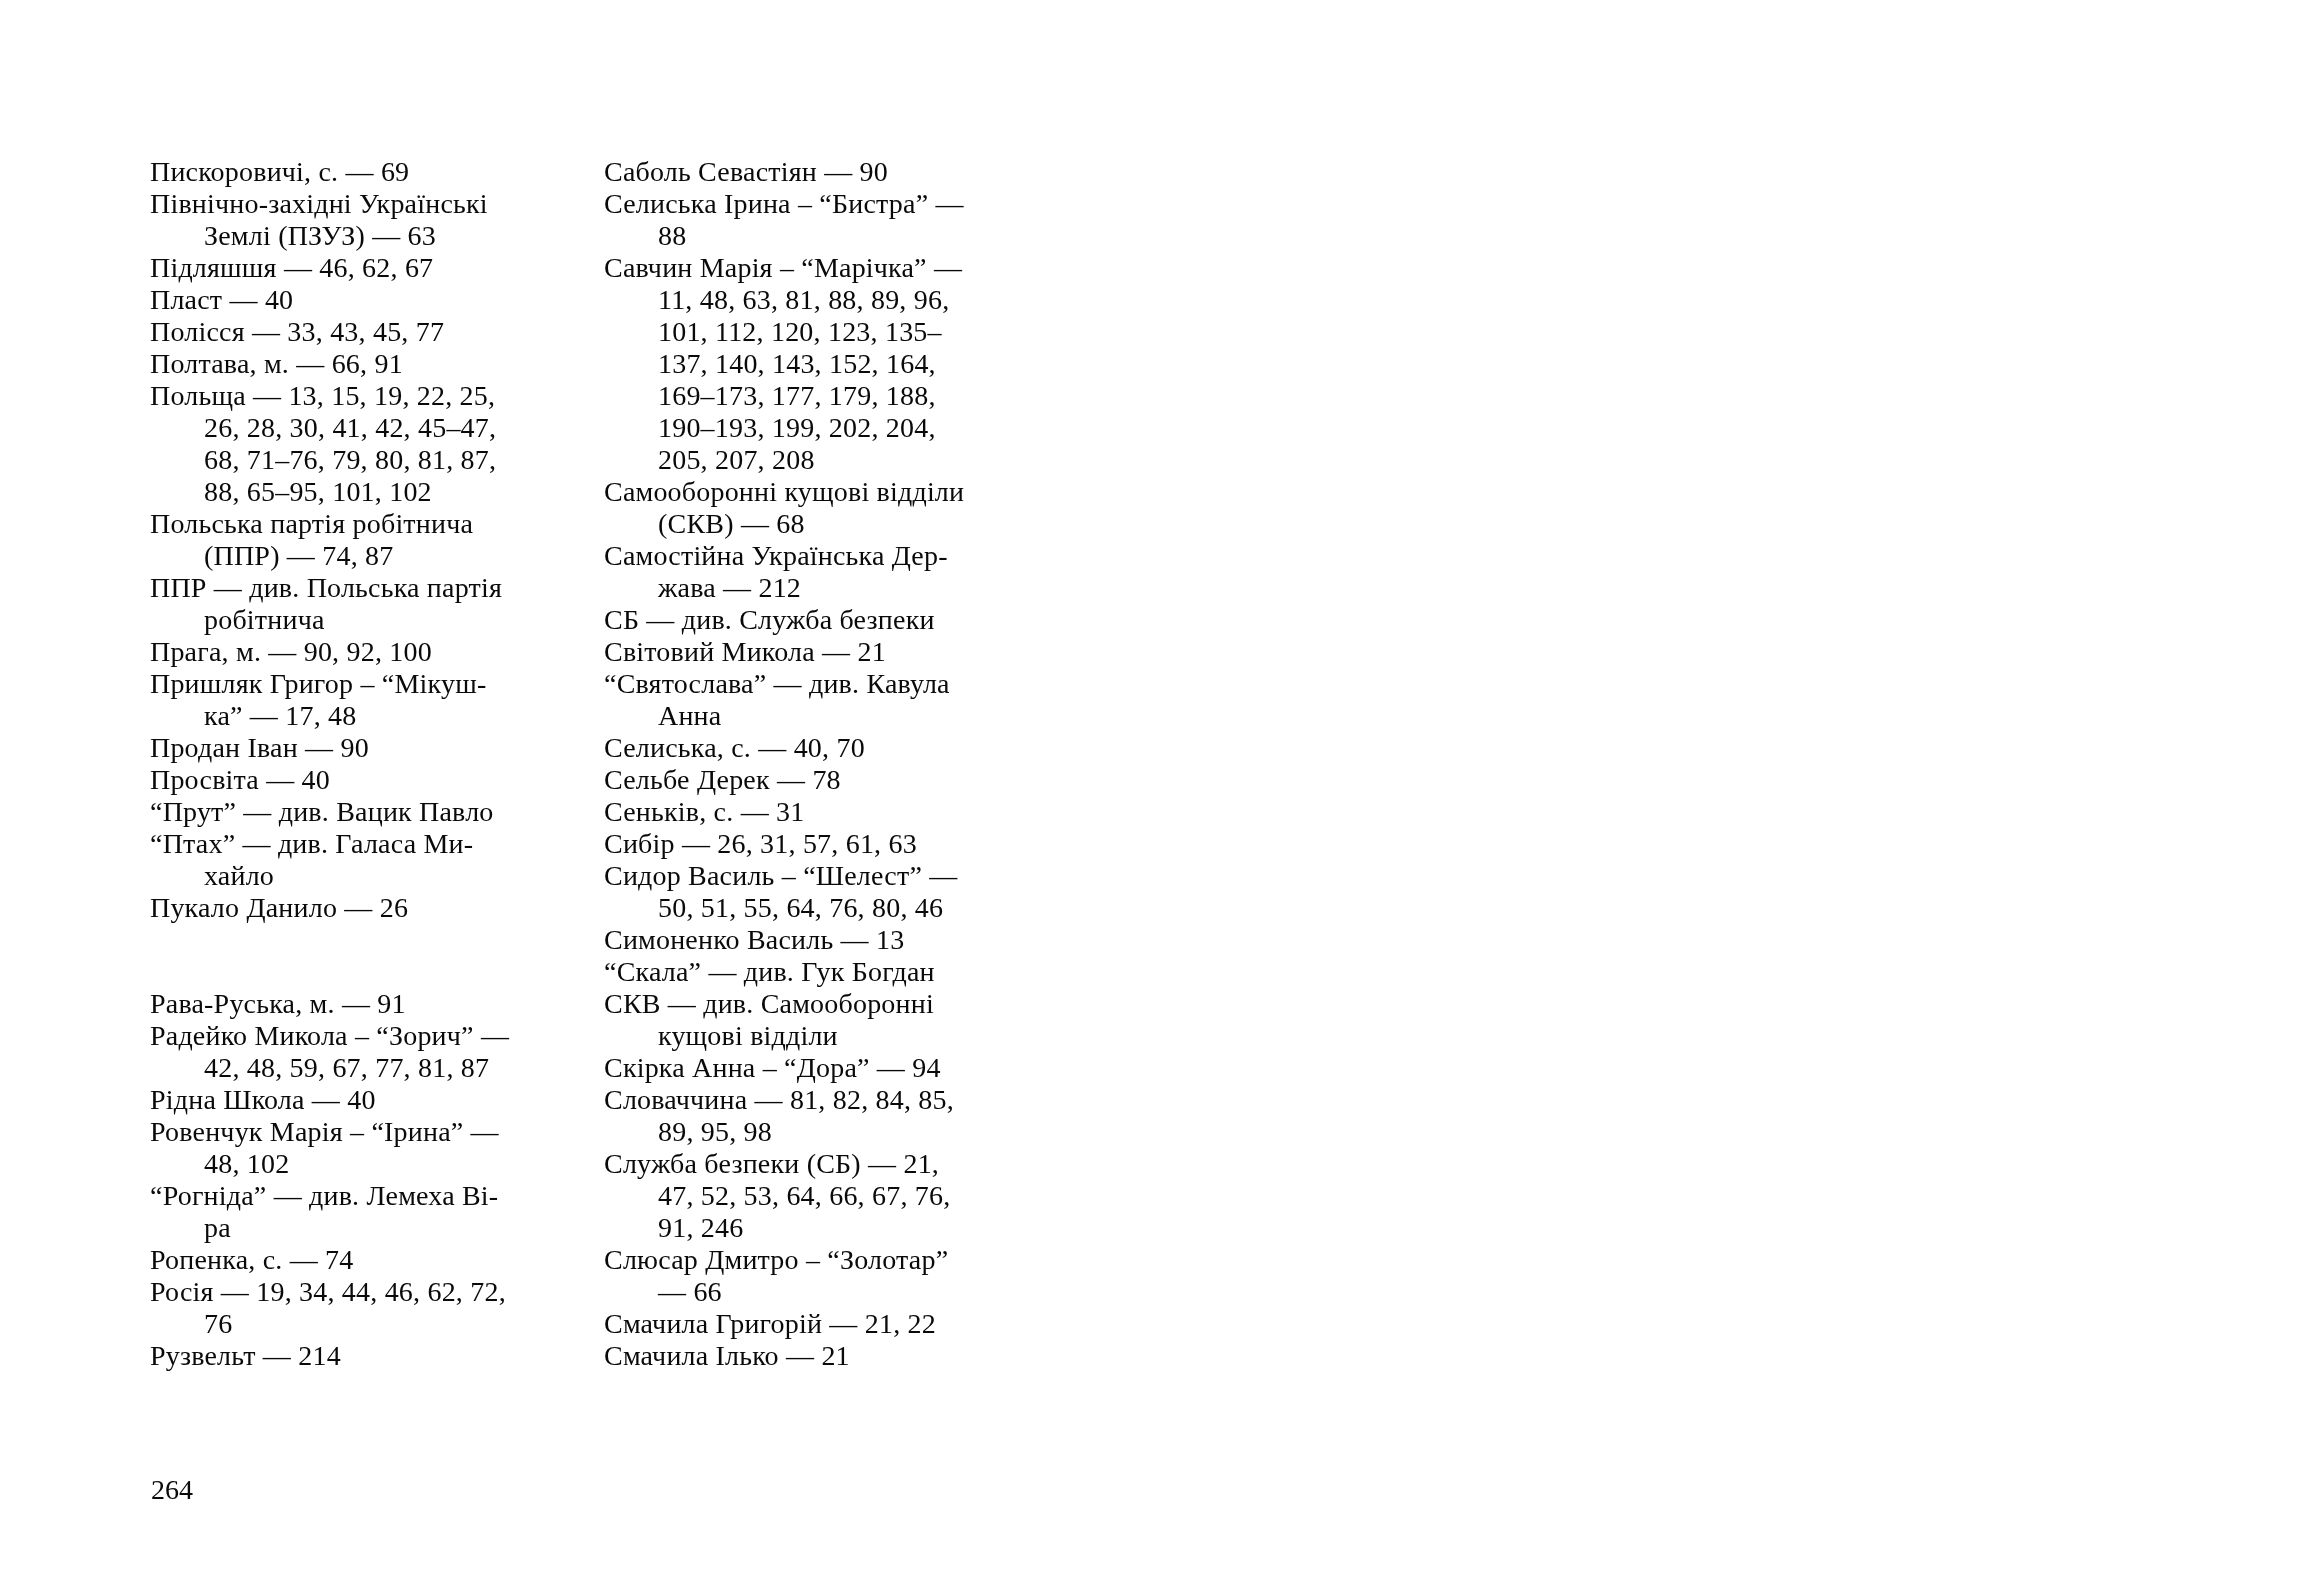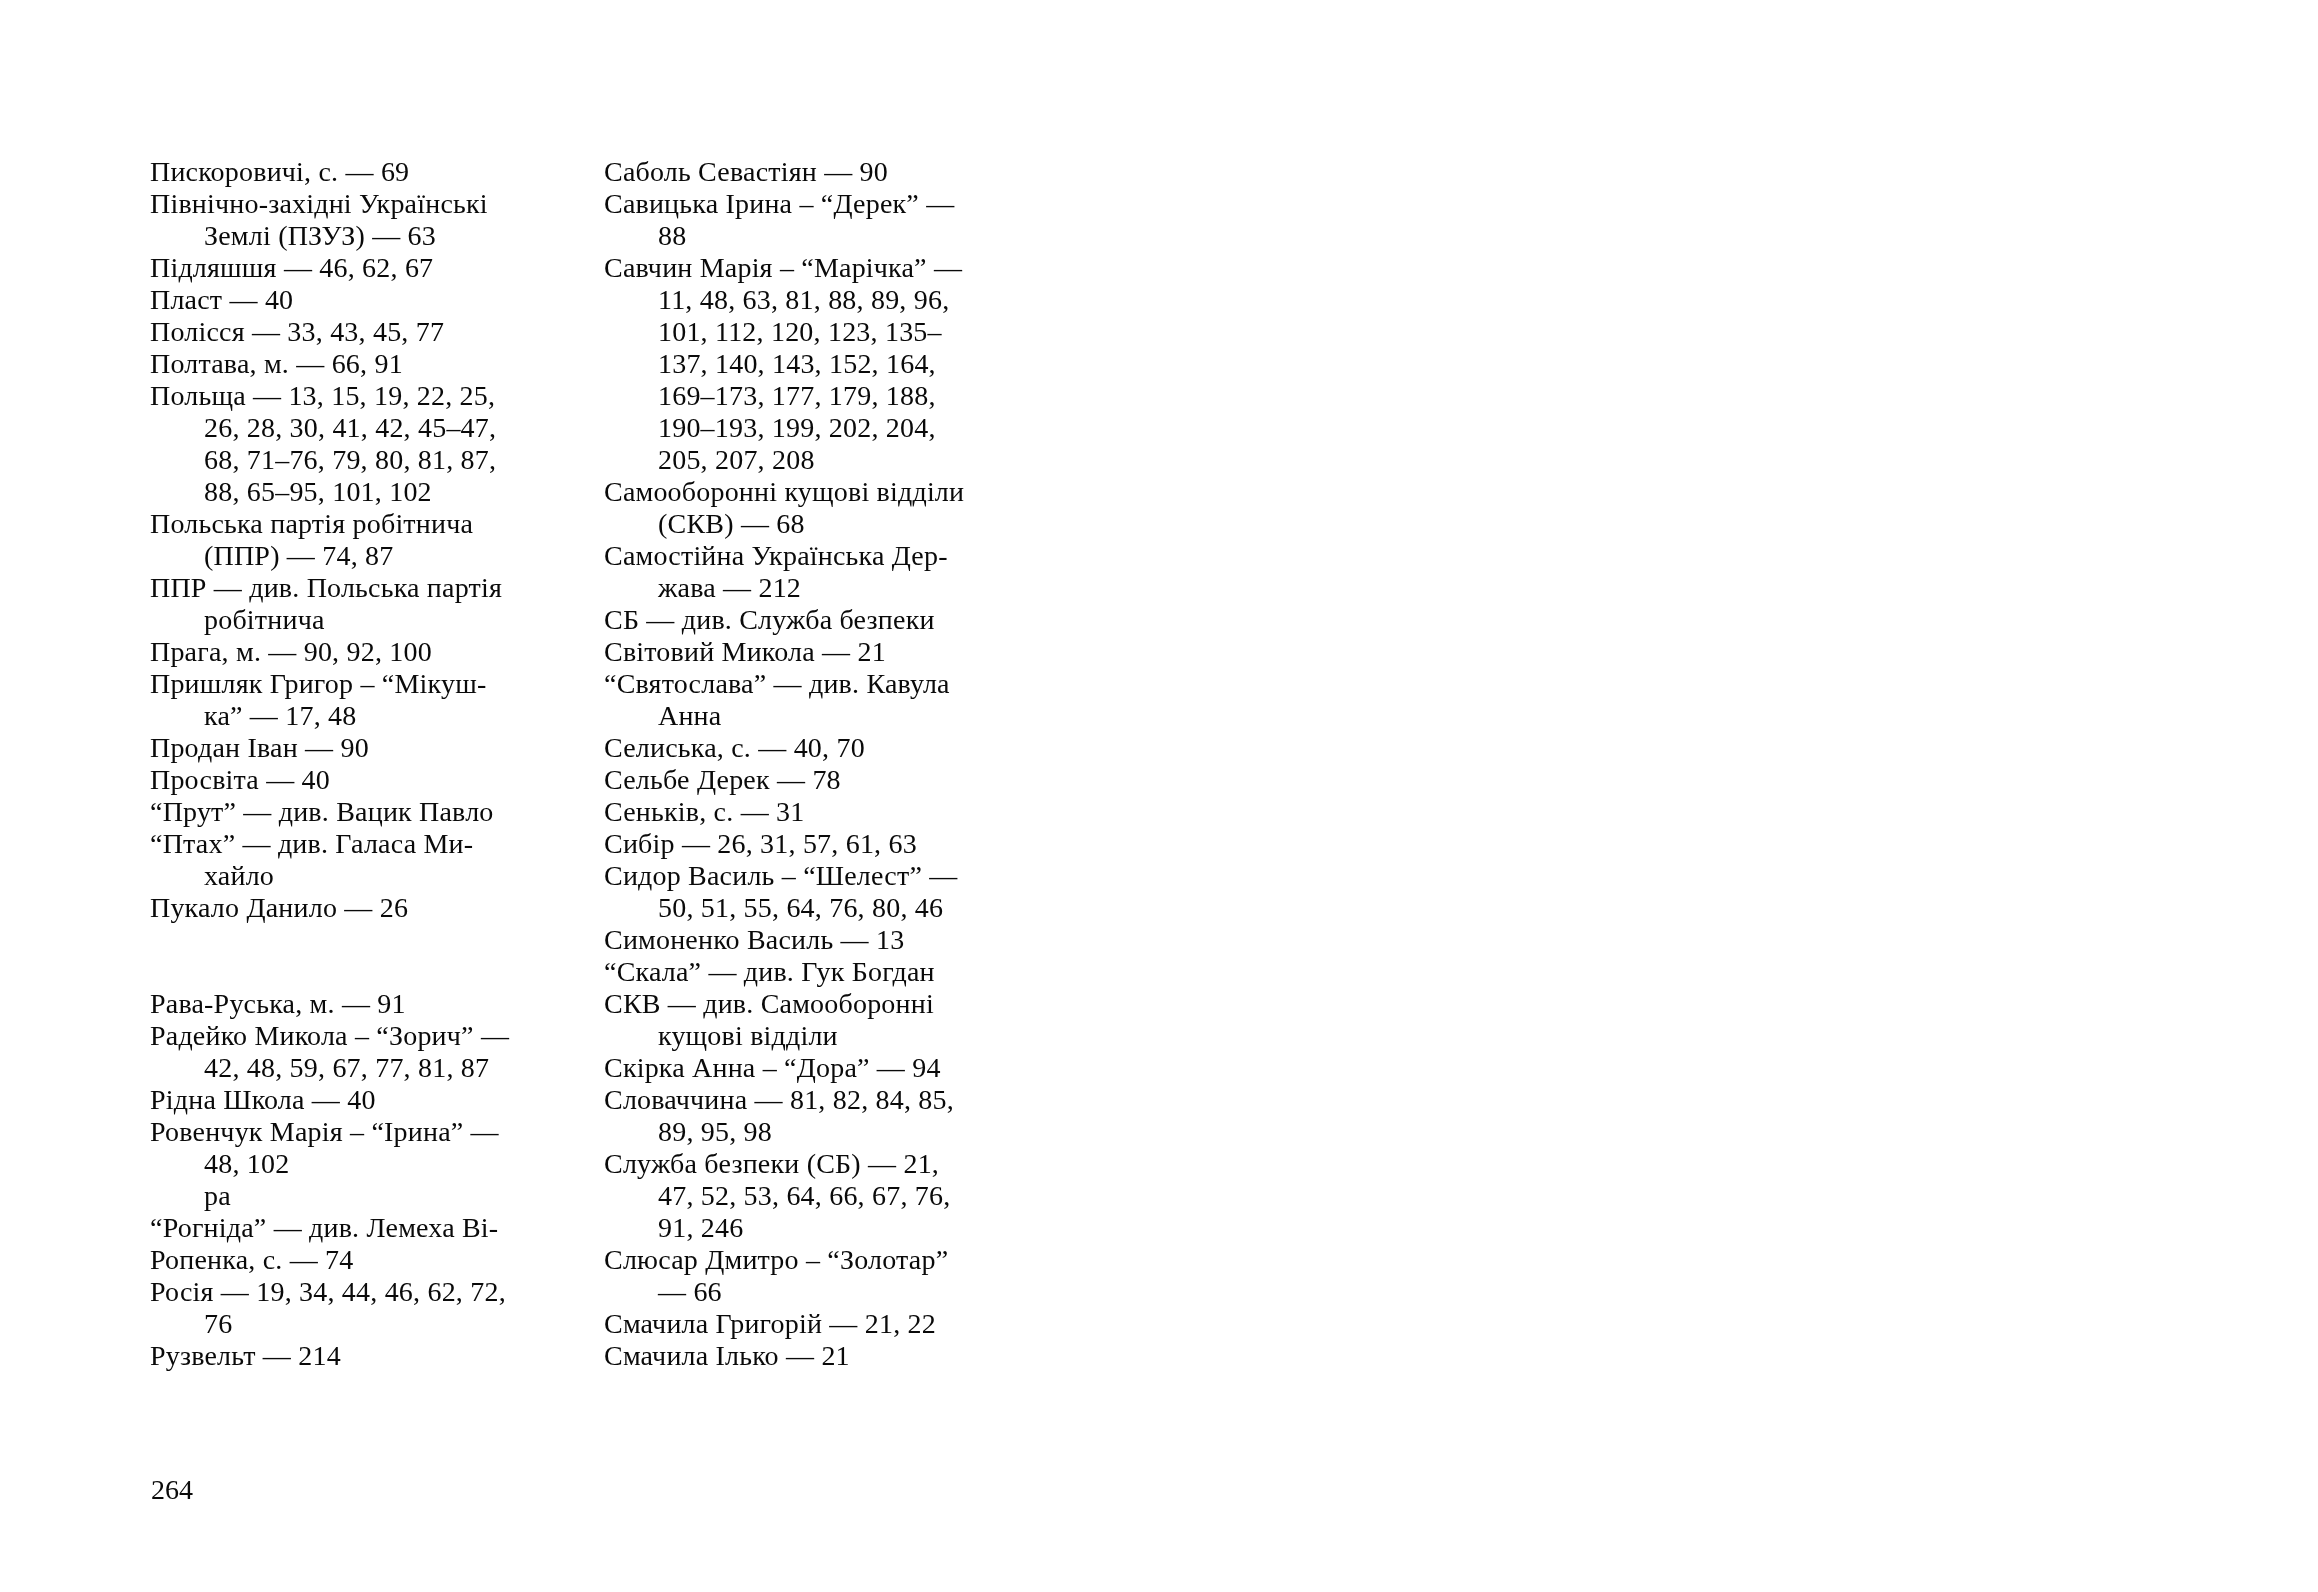--- a/index.html
+++ b/index.html
@@ -55,30 +55,30 @@
         <div class="iline cont">хайло</div>
         <div class="iline">Пукало Данило — 26</div>
         <div class="iline"></div>
         <div class="iline"></div>
         <div class="iline">Рава-Руська, м. — 91</div>
         <div class="iline">Радейко Микола – “Зорич” —</div>
         <div class="iline cont">42, 48, 59, 67, 77, 81, 87</div>
         <div class="iline">Рідна Школа — 40</div>
         <div class="iline">Ровенчук Марія – “Ірина” —</div>
         <div class="iline cont">48, 102</div>
+        <div class="iline">“Рогніда” — див. Лемеха Ві-</div>
         <div class="iline cont">ра</div>
-        <div class="iline">“Рогніда” — див. Лемеха Ві-</div>
         <div class="iline">Ропенка, с. — 74</div>
         <div class="iline">Росія — 19, 34, 44, 46, 62, 72,</div>
         <div class="iline cont">76</div>
         <div class="iline">Рузвельт — 214</div>
       </div>
     <div class="icol" id="col2">
         <div class="iline">Саболь Севастіян — 90</div>
-        <div class="iline">Савицька Ірина – “Дерек” —</div>
+        <div class="iline">Селиська Ірина – “Бистра” —</div>
         <div class="iline cont">88</div>
         <div class="iline">Савчин Марія – “Марічка” —</div>
         <div class="iline cont">11, 48, 63, 81, 88, 89, 96,</div>
         <div class="iline cont">101, 112, 120, 123, 135–</div>
         <div class="iline cont">137, 140, 143, 152, 164,</div>
         <div class="iline cont">169–173, 177, 179, 188,</div>
         <div class="iline cont">190–193, 199, 202, 204,</div>
         <div class="iline cont">205, 207, 208</div>
         <div class="iline">Самооборонні кущові відділи</div>
         <div class="iline cont">(СКВ) — 68</div>

